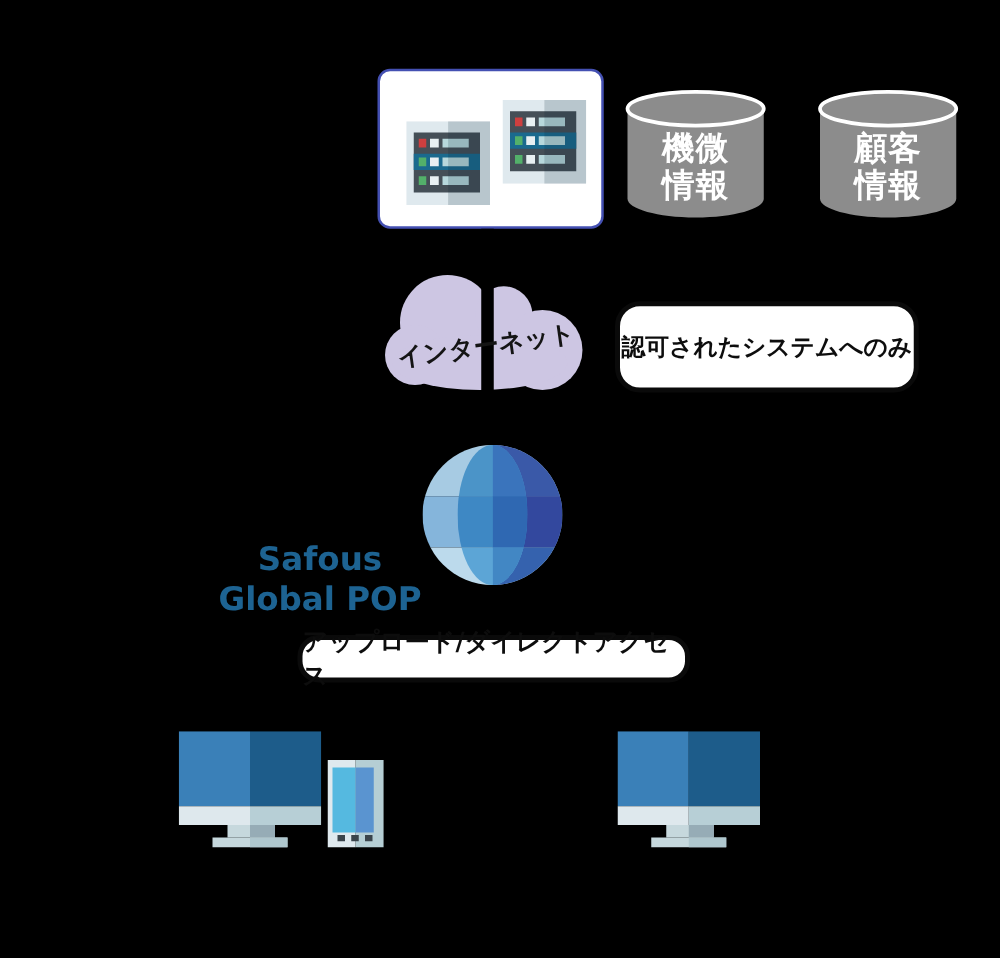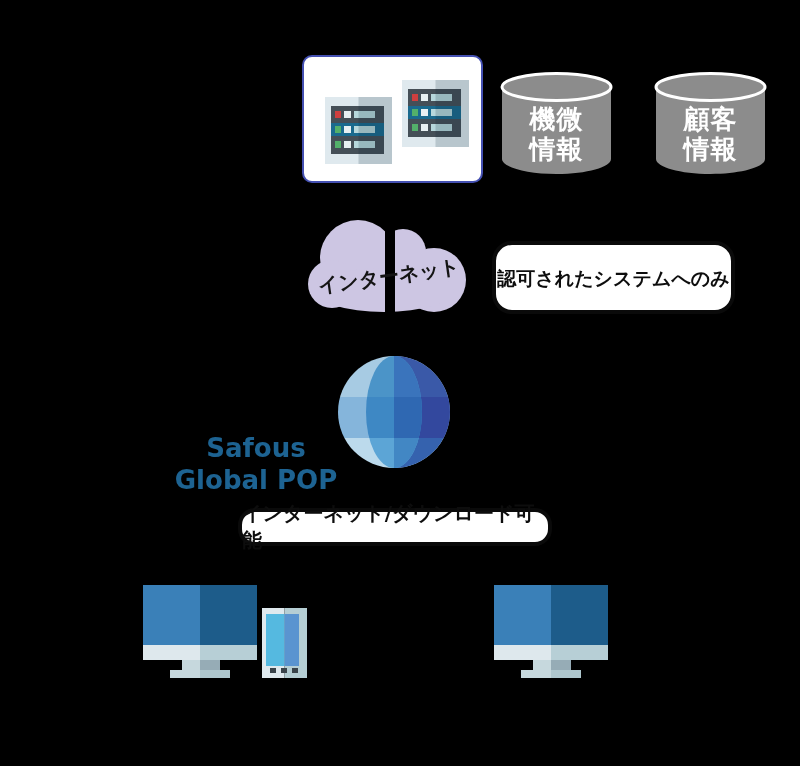--- a/index.html
+++ b/index.html
@@ -183,21 +183,21 @@
       <rect x="28" y="82" width="56" height="30" fill="#5ca5d6"></rect>
     </g>
     <g clip-path="url(#gre)">
       <rect x="56" y="0" width="28" height="41" fill="#3a74bc"></rect>
       <rect x="56" y="41" width="28" height="41" fill="#2f68b2"></rect>
       <rect x="56" y="82" width="28" height="30" fill="#4287c4"></rect>
     </g>
   </svg>
 
   <div class="abs banner">
-    <div>インターネット/ダウンロード可能</div>
+    <div>アップロード/ダイレクトアクセス</div>
   </div>
 
   <svg class="abs monitor-svg" style="left:143px;top:585px" viewBox="0 0 114 93">
     <rect x="0" y="0" width="57" height="60" fill="#3a80b8"></rect>
     <rect x="57" y="0" width="57" height="60" fill="#1d5c8a"></rect>
     <rect x="0" y="60" width="57" height="15" fill="#dee8ed"></rect>
     <rect x="57" y="60" width="57" height="15" fill="#b7cfd6"></rect>
     <rect x="39" y="75" width="38" height="10" fill="#c6d8dd"></rect>
     <rect x="57" y="75" width="20" height="10" fill="#96acb6"></rect>
     <rect x="27" y="85" width="60" height="8" fill="#c6d8dd"></rect>

